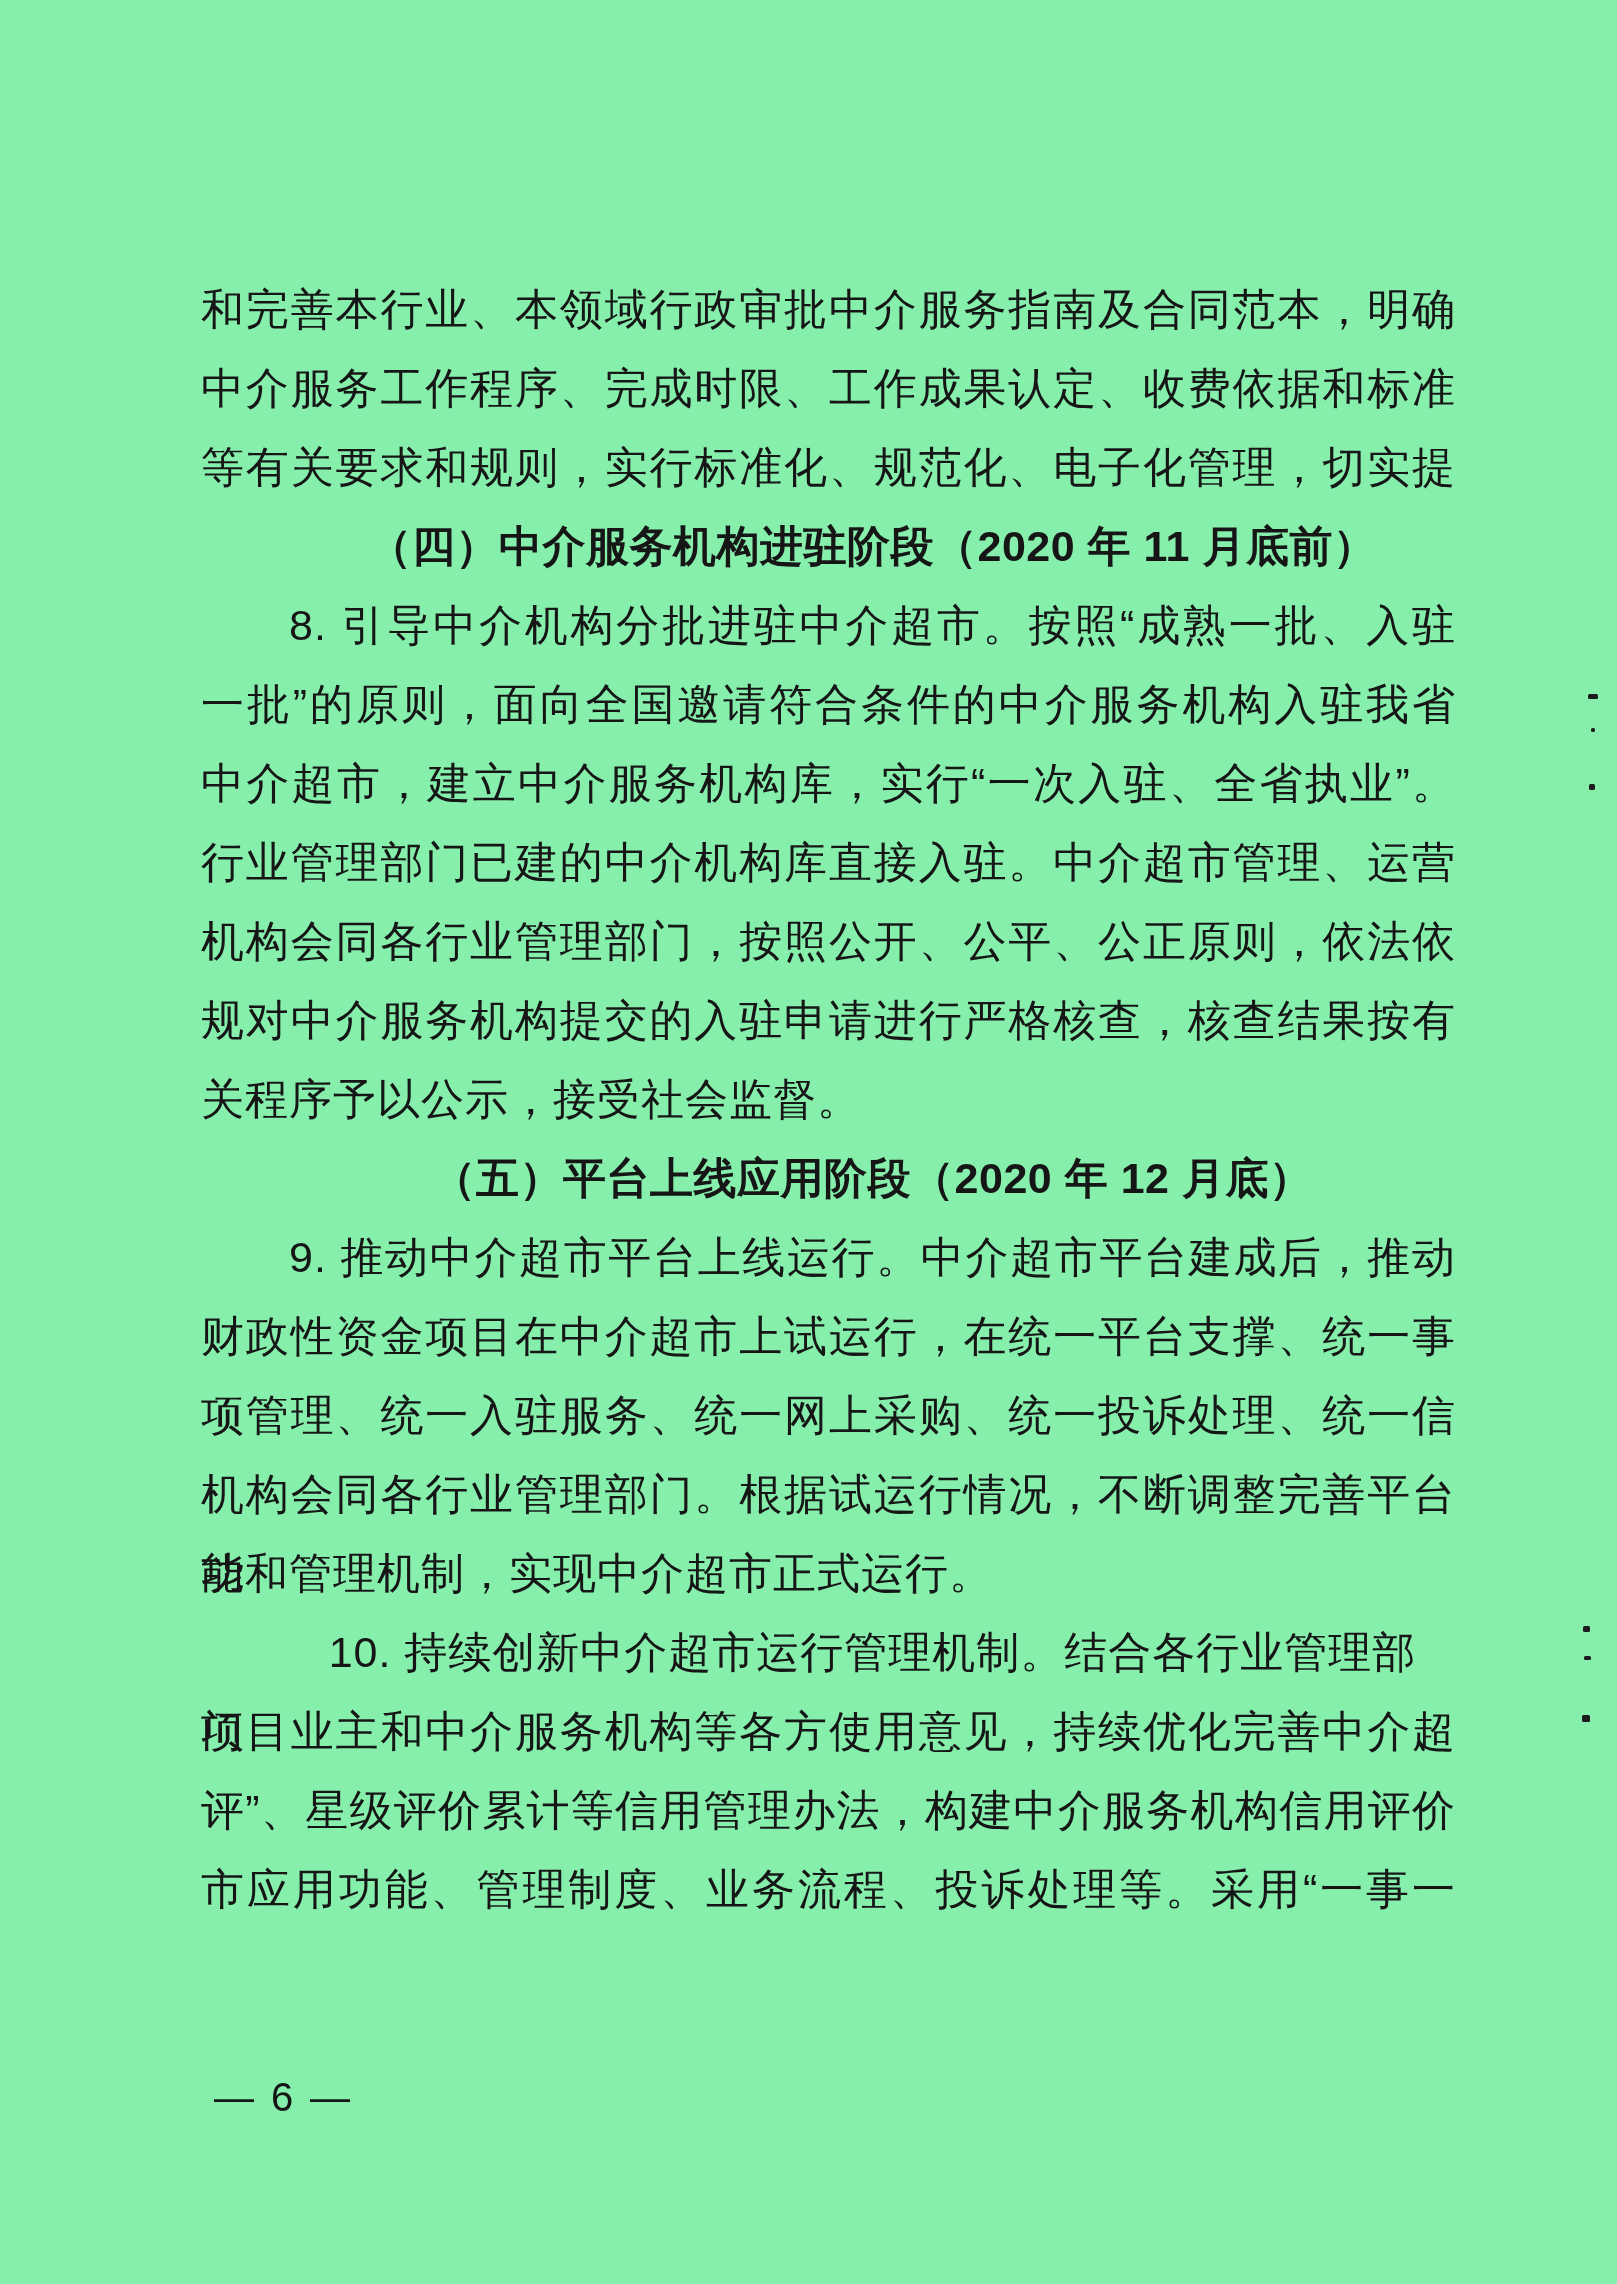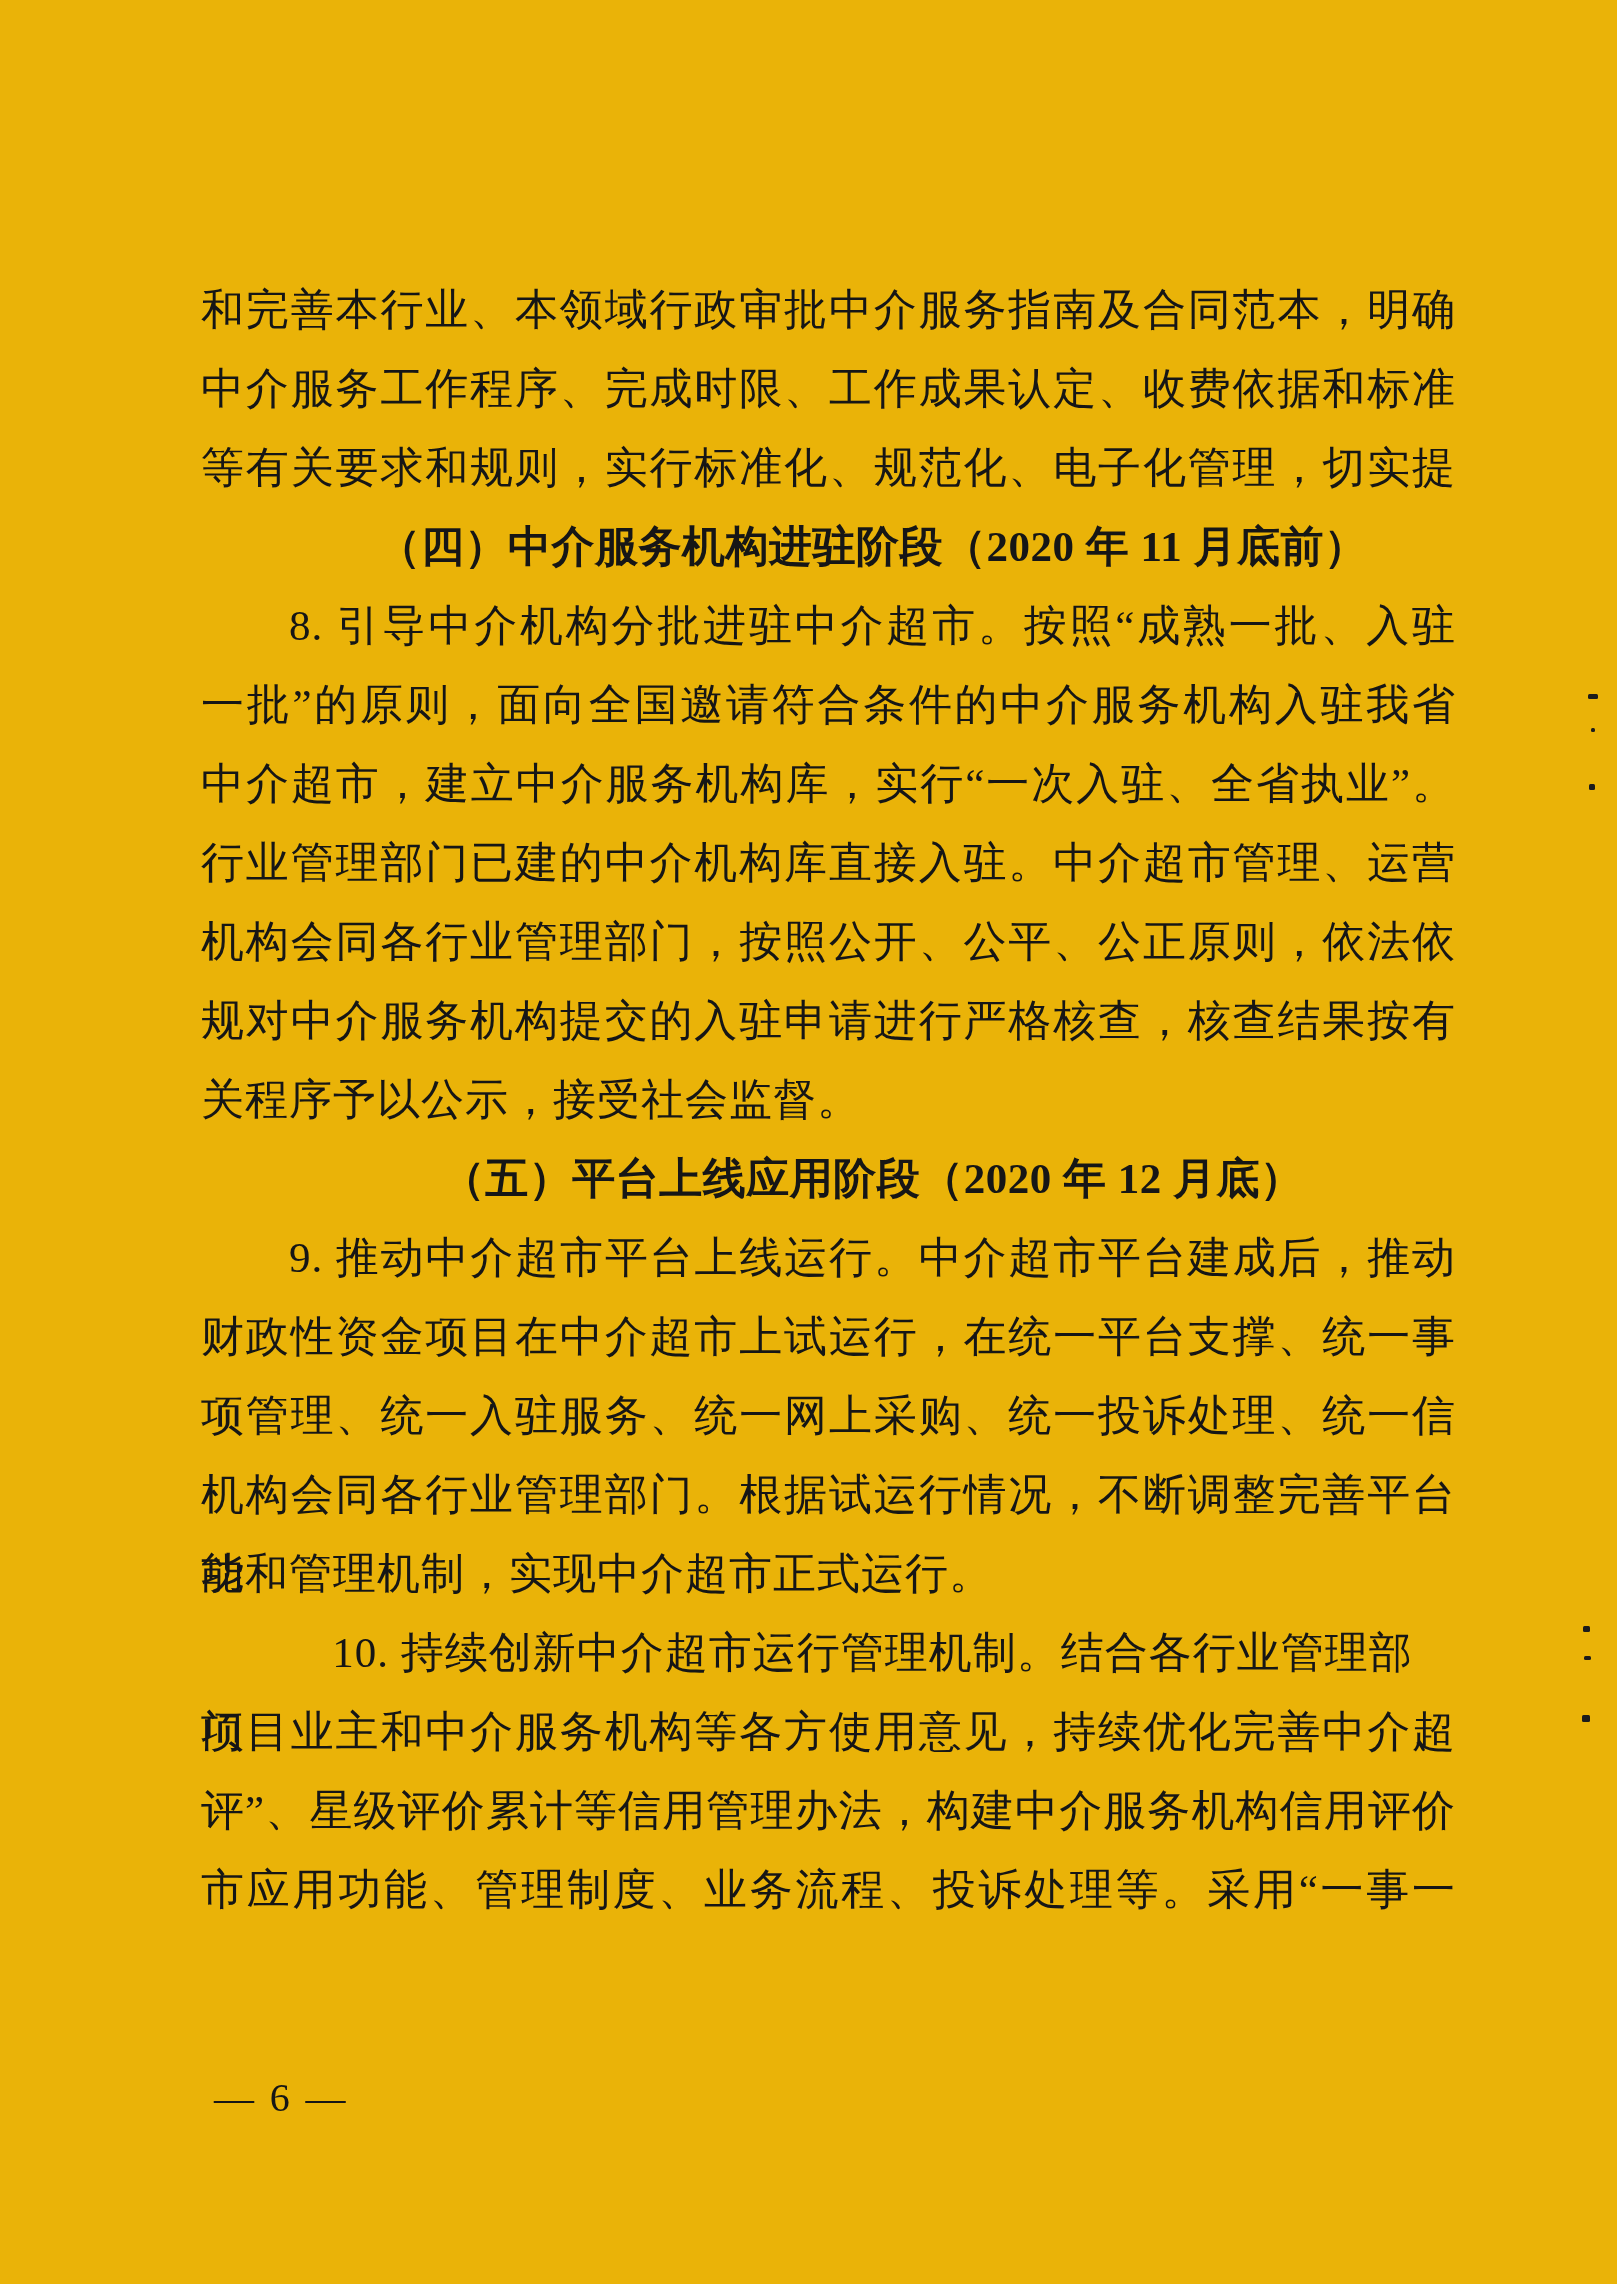--- a/index.html
+++ b/index.html
@@ -4,23 +4,23 @@
 <style>
   html, body {
     margin: 0;
     padding: 0;
     background: #ffffff;
   }
   .page {
     position: relative;
     width: 1617px;
     height: 2284px;
-    background: #eab308;
+    background: #86efac;
     color: #161616;
-    font-family: Liberation Serif, serif;
+    font-family: Liberation Sans, sans-serif;
     overflow: hidden;
   }
   .text-block {
     position: absolute;
     left: 201px;
     top: 270px;
     width: 1255px;
     font-size: 43px;
     line-height: 79px;
     letter-spacing: 1px;

